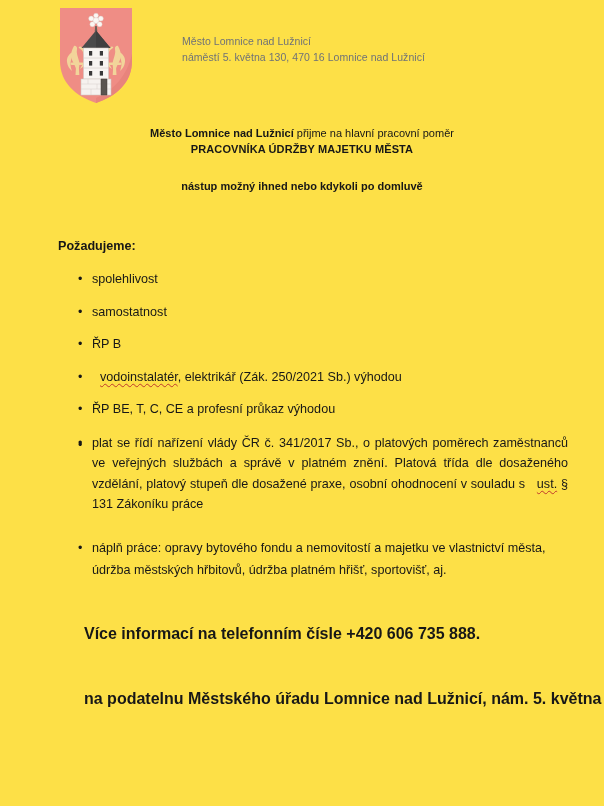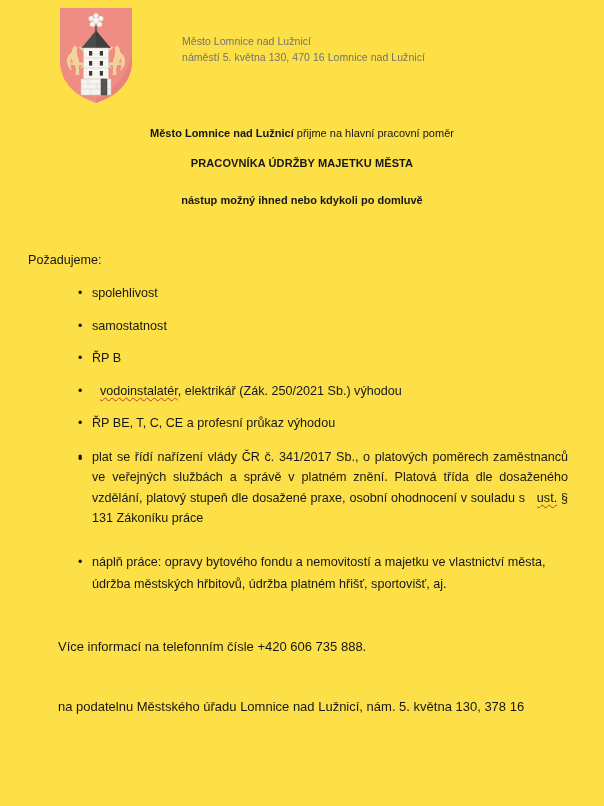--- a/index.html
+++ b/index.html
@@ -70,28 +70,28 @@
   }
   .lead-line {
     font-size: 11px;
     line-height: 1.0;
     margin: 0;
     padding: 0;
     color: #171717;
   }
   .lead-line .strong { font-weight: bold; }
   .lead-line.l1 { margin-top: 10px; }
-  .lead-line.l2 { margin-top: 19px; font-weight: bold; letter-spacing: 0.1px; }
+  .lead-line.l2 { margin-top: 5px; font-weight: bold; letter-spacing: 0.1px; }
   .lead-line.l3 { margin-top: 26px; font-weight: bold; }
 
   .section-head {
     margin: 0;
-    padding: 0 0 0 28px;
+    padding: 0 0 0 58px;
     font-size: 12.6px;
-    font-weight: normal;
+    font-weight: bold;
     color: #171717;
   }
   .section-head.req { margin-top: 47px; }
   .section-head.ofr { margin-top: 36px; }
 
   ul.bullets {
     list-style: none;
     margin: 0;
     padding: 0;
   }
@@ -137,24 +137,25 @@
 
   .spell {
     text-decoration: underline wavy #c0392b;
     text-decoration-thickness: 1px;
     text-underline-offset: 2px;
     margin-left: 8px;
   }
 
   .para {
     margin: 0;
-    padding: 0 36px 0 58px;
-    font-size: 13px;
+    padding: 0 36px 0 84px;
+    font-size: 16px;
     color: #171717;
     line-height: 1.0;
+    font-weight: bold;
   }
   .para.info { margin-top: 44px; }
   .para.apply {
     margin-top: 42px;
     line-height: 1.86;
     padding-right: 36px;
     text-align: left;
   }
   .para.apply .ln { display: block; white-space: nowrap; }
 </style>

